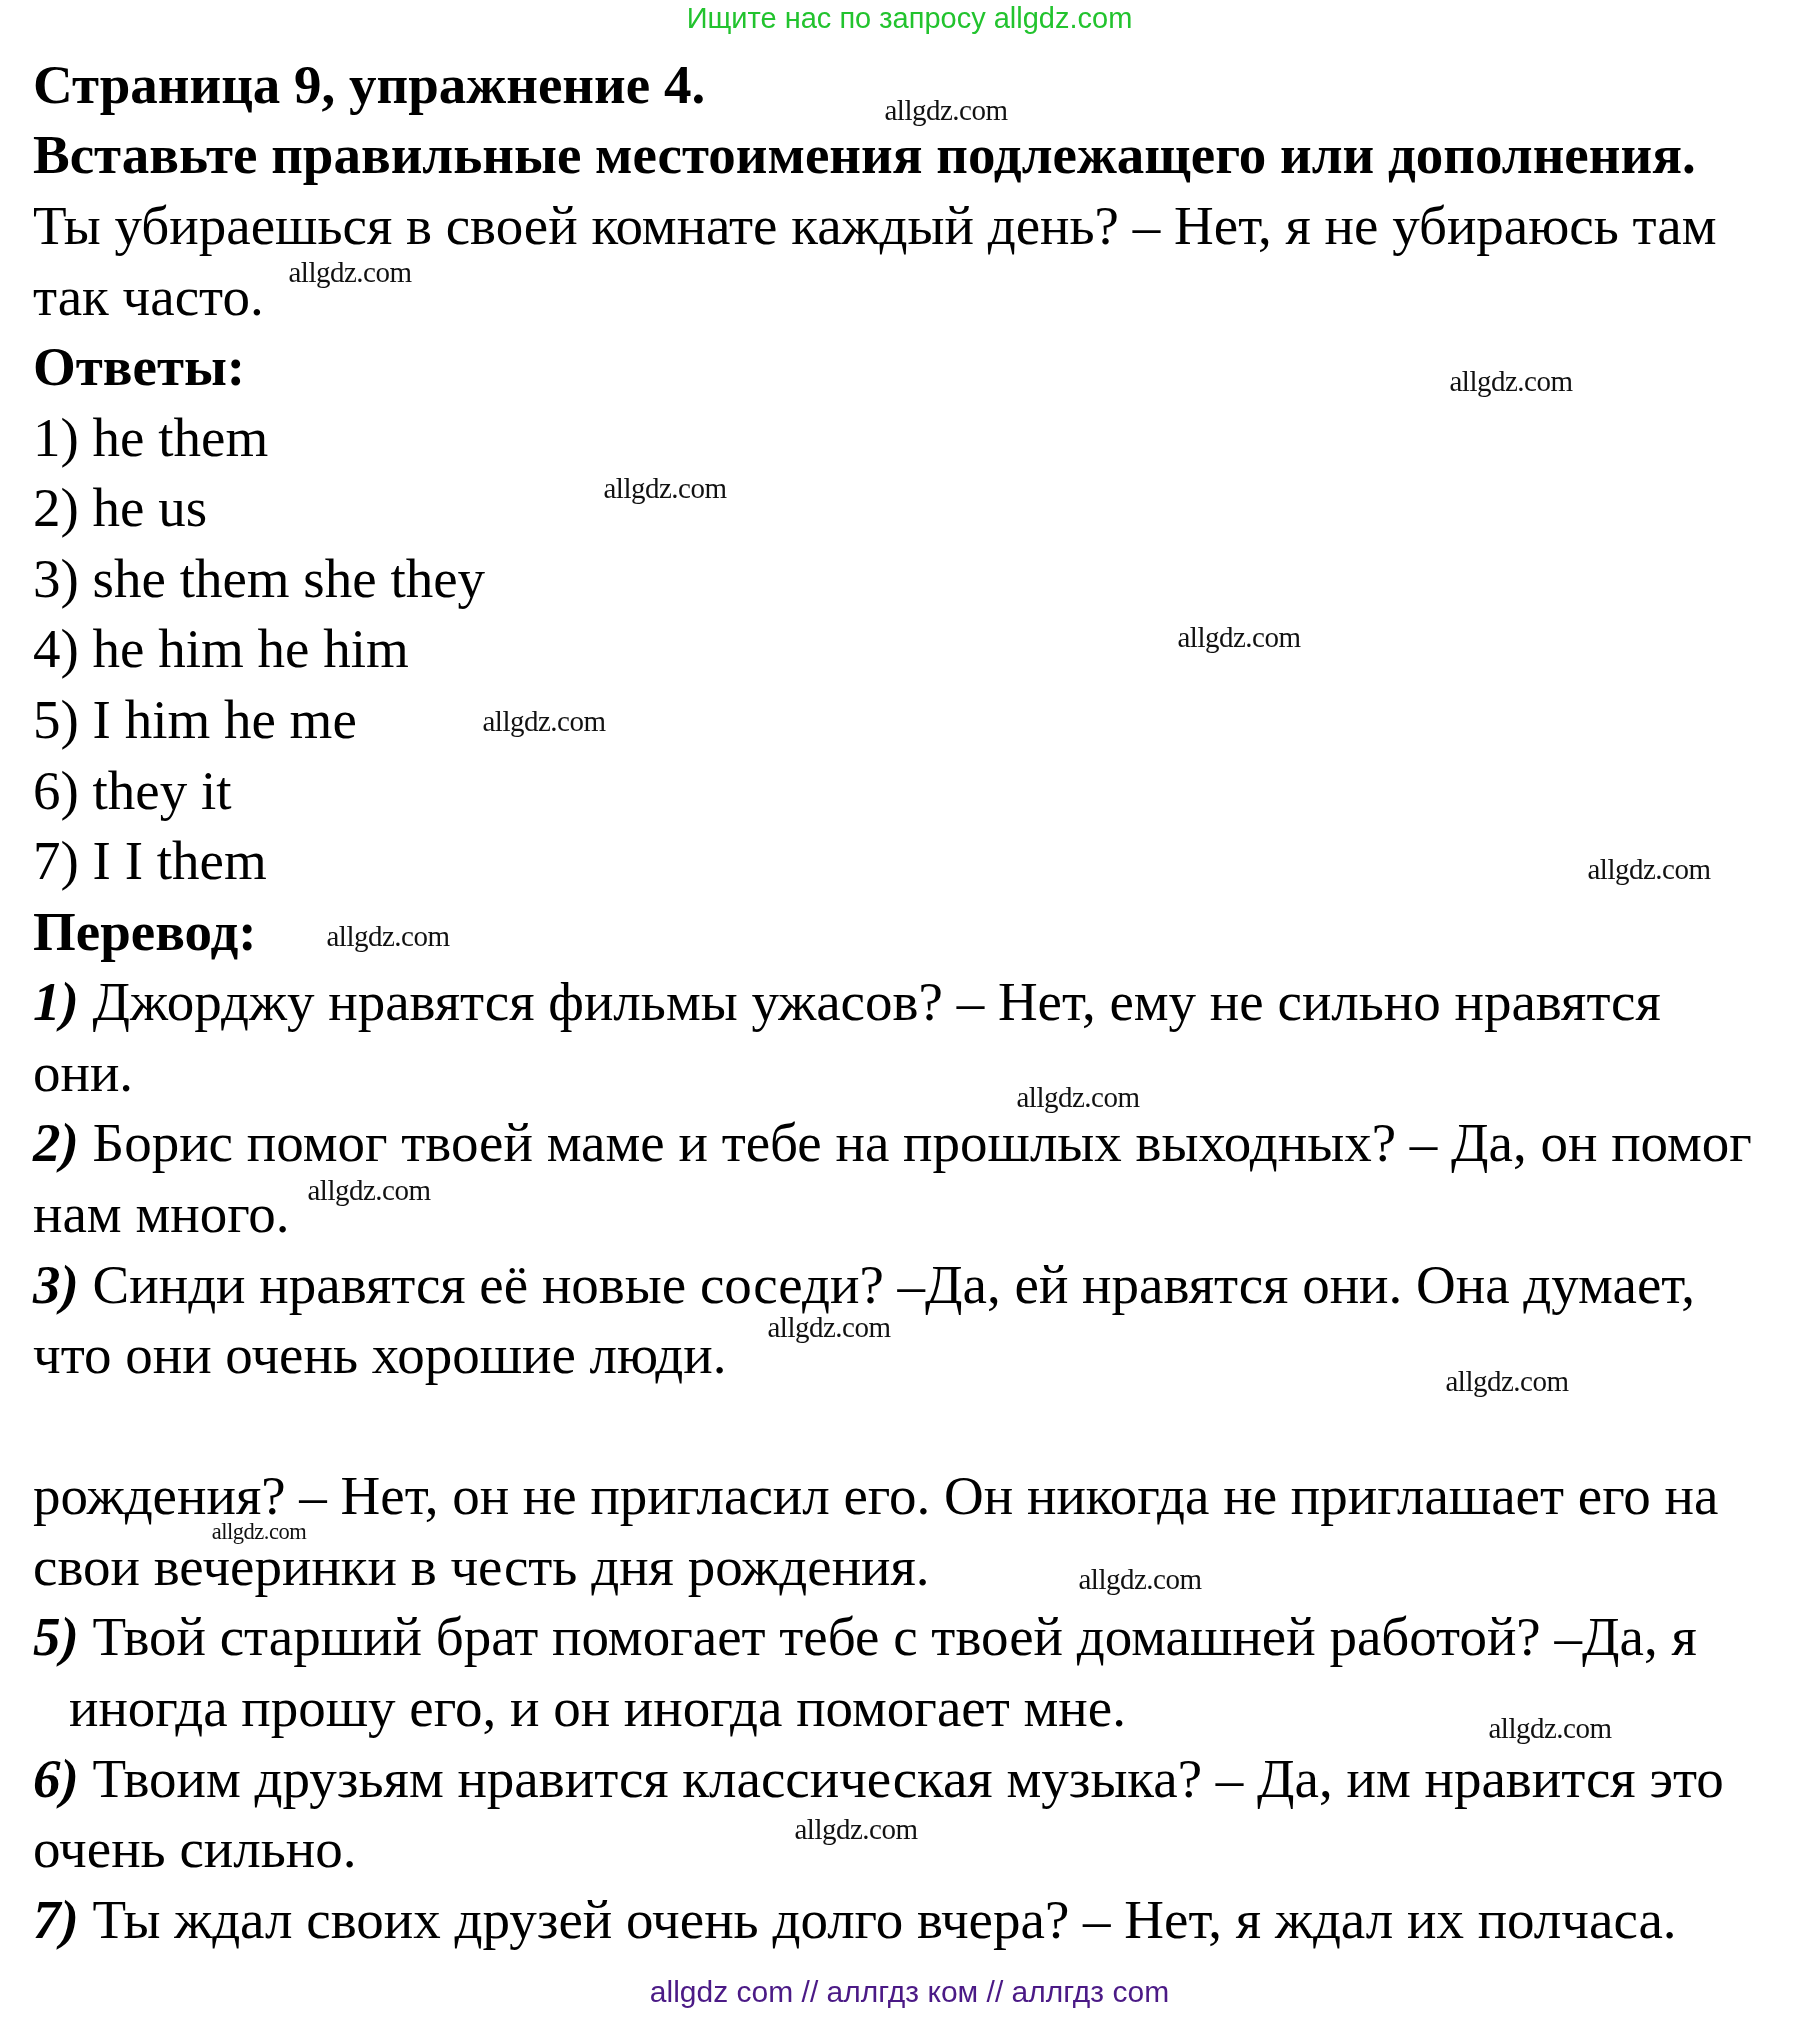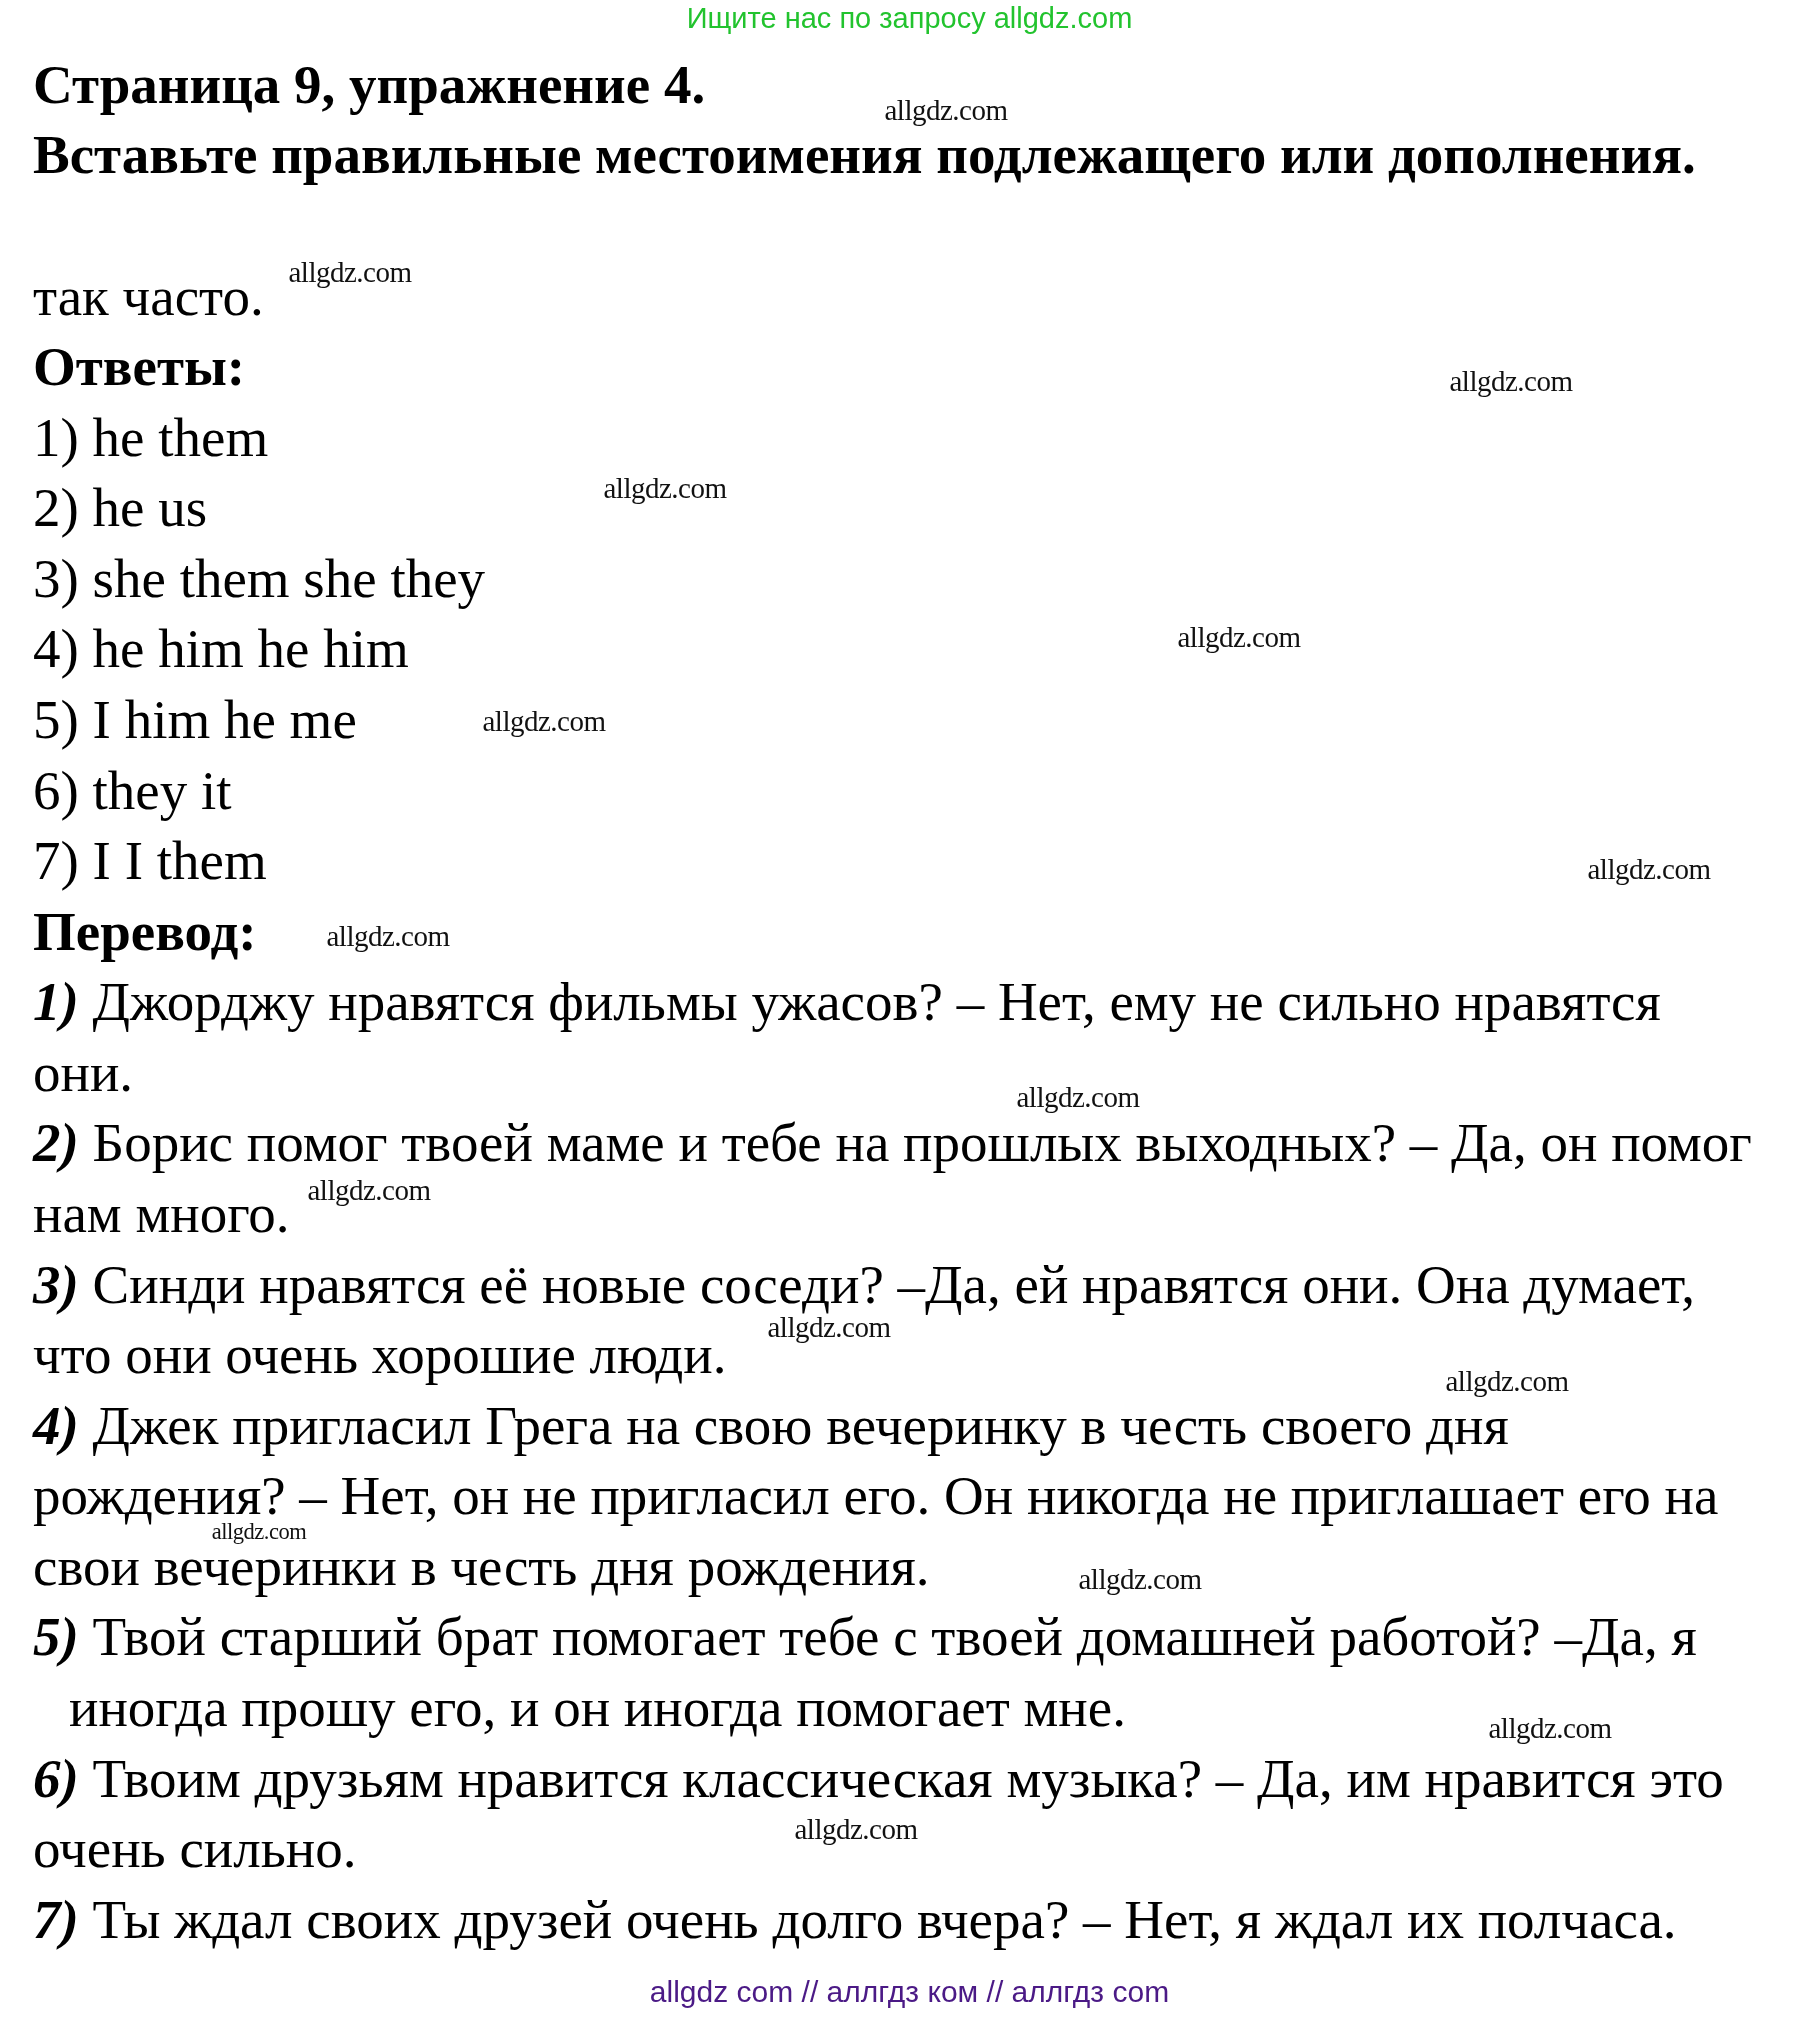--- a/index.html
+++ b/index.html
@@ -73,20 +73,21 @@
 </head>
 <body>
 
 <div class="page">
 
   <div class="promo-top">Ищите нас по запросу allgdz.com</div>
 
   <div class="line bold" style="top:55px;">Страница 9, упражнение 4.</div>
   <div class="line bold" style="top:125px;">Вставьте правильные местоимения подлежащего или дополнения.</div>
 
+  <div class="line" style="top:196px;">Ты убираешься в своей комнате каждый день? – Нет, я не убираюсь там</div>
   <div class="line" style="top:267px;">так часто.</div>
 
   <div class="line bolditalic" style="top:337px;">Ответы:</div>
   <div class="line" style="top:408px;">1) he them</div>
   <div class="line" style="top:478px;">2) he us</div>
   <div class="line" style="top:549px;">3) she them she they</div>
   <div class="line" style="top:619px;">4) he him he him</div>
   <div class="line" style="top:690px;">5) I him he me</div>
   <div class="line" style="top:761px;">6) they it</div>
   <div class="line" style="top:831px;">7) I I them</div>
@@ -101,23 +102,20 @@
   <div class="line" style="top:1113px;">
     <span class="num">2)</span><span> Борис помог твоей маме и тебе на прошлых выходных? – Да, он помог</span>
   </div>
   <div class="line" style="top:1184px;">нам много.</div>
 
   <div class="line" style="top:1255px;">
     <span class="num">3)</span><span> Синди нравятся её новые соседи? –Да, ей нравятся они. Она думает,</span>
   </div>
   <div class="line" style="top:1325px;">что они очень хорошие люди.</div>
 
-  <div class="line" style="top:1396px;">
-    <span class="num">4)</span><span> Джек пригласил Грега на свою вечеринку в честь своего дня</span>
-  </div>
   <div class="line" style="top:1466px;text-align:right;">рождения? – Нет, он не пригласил его. Он никогда не приглашает его на</div>
   <div class="line" style="top:1537px;">свои вечеринки в честь дня рождения.</div>
 
   <div class="line" style="top:1607px;">
     <span class="num">5)</span><span> Твой старший брат помогает тебе с твоей домашней работой? –Да, я</span>
   </div>
   <div class="line" style="top:1678px;margin-left:36px;">иногда прошу его, и он иногда помогает мне.</div>
 
   <div class="line" style="top:1749px;">
     <span class="num">6)</span><span> Твоим друзьям нравится классическая музыка? – Да, им нравится это</span>

